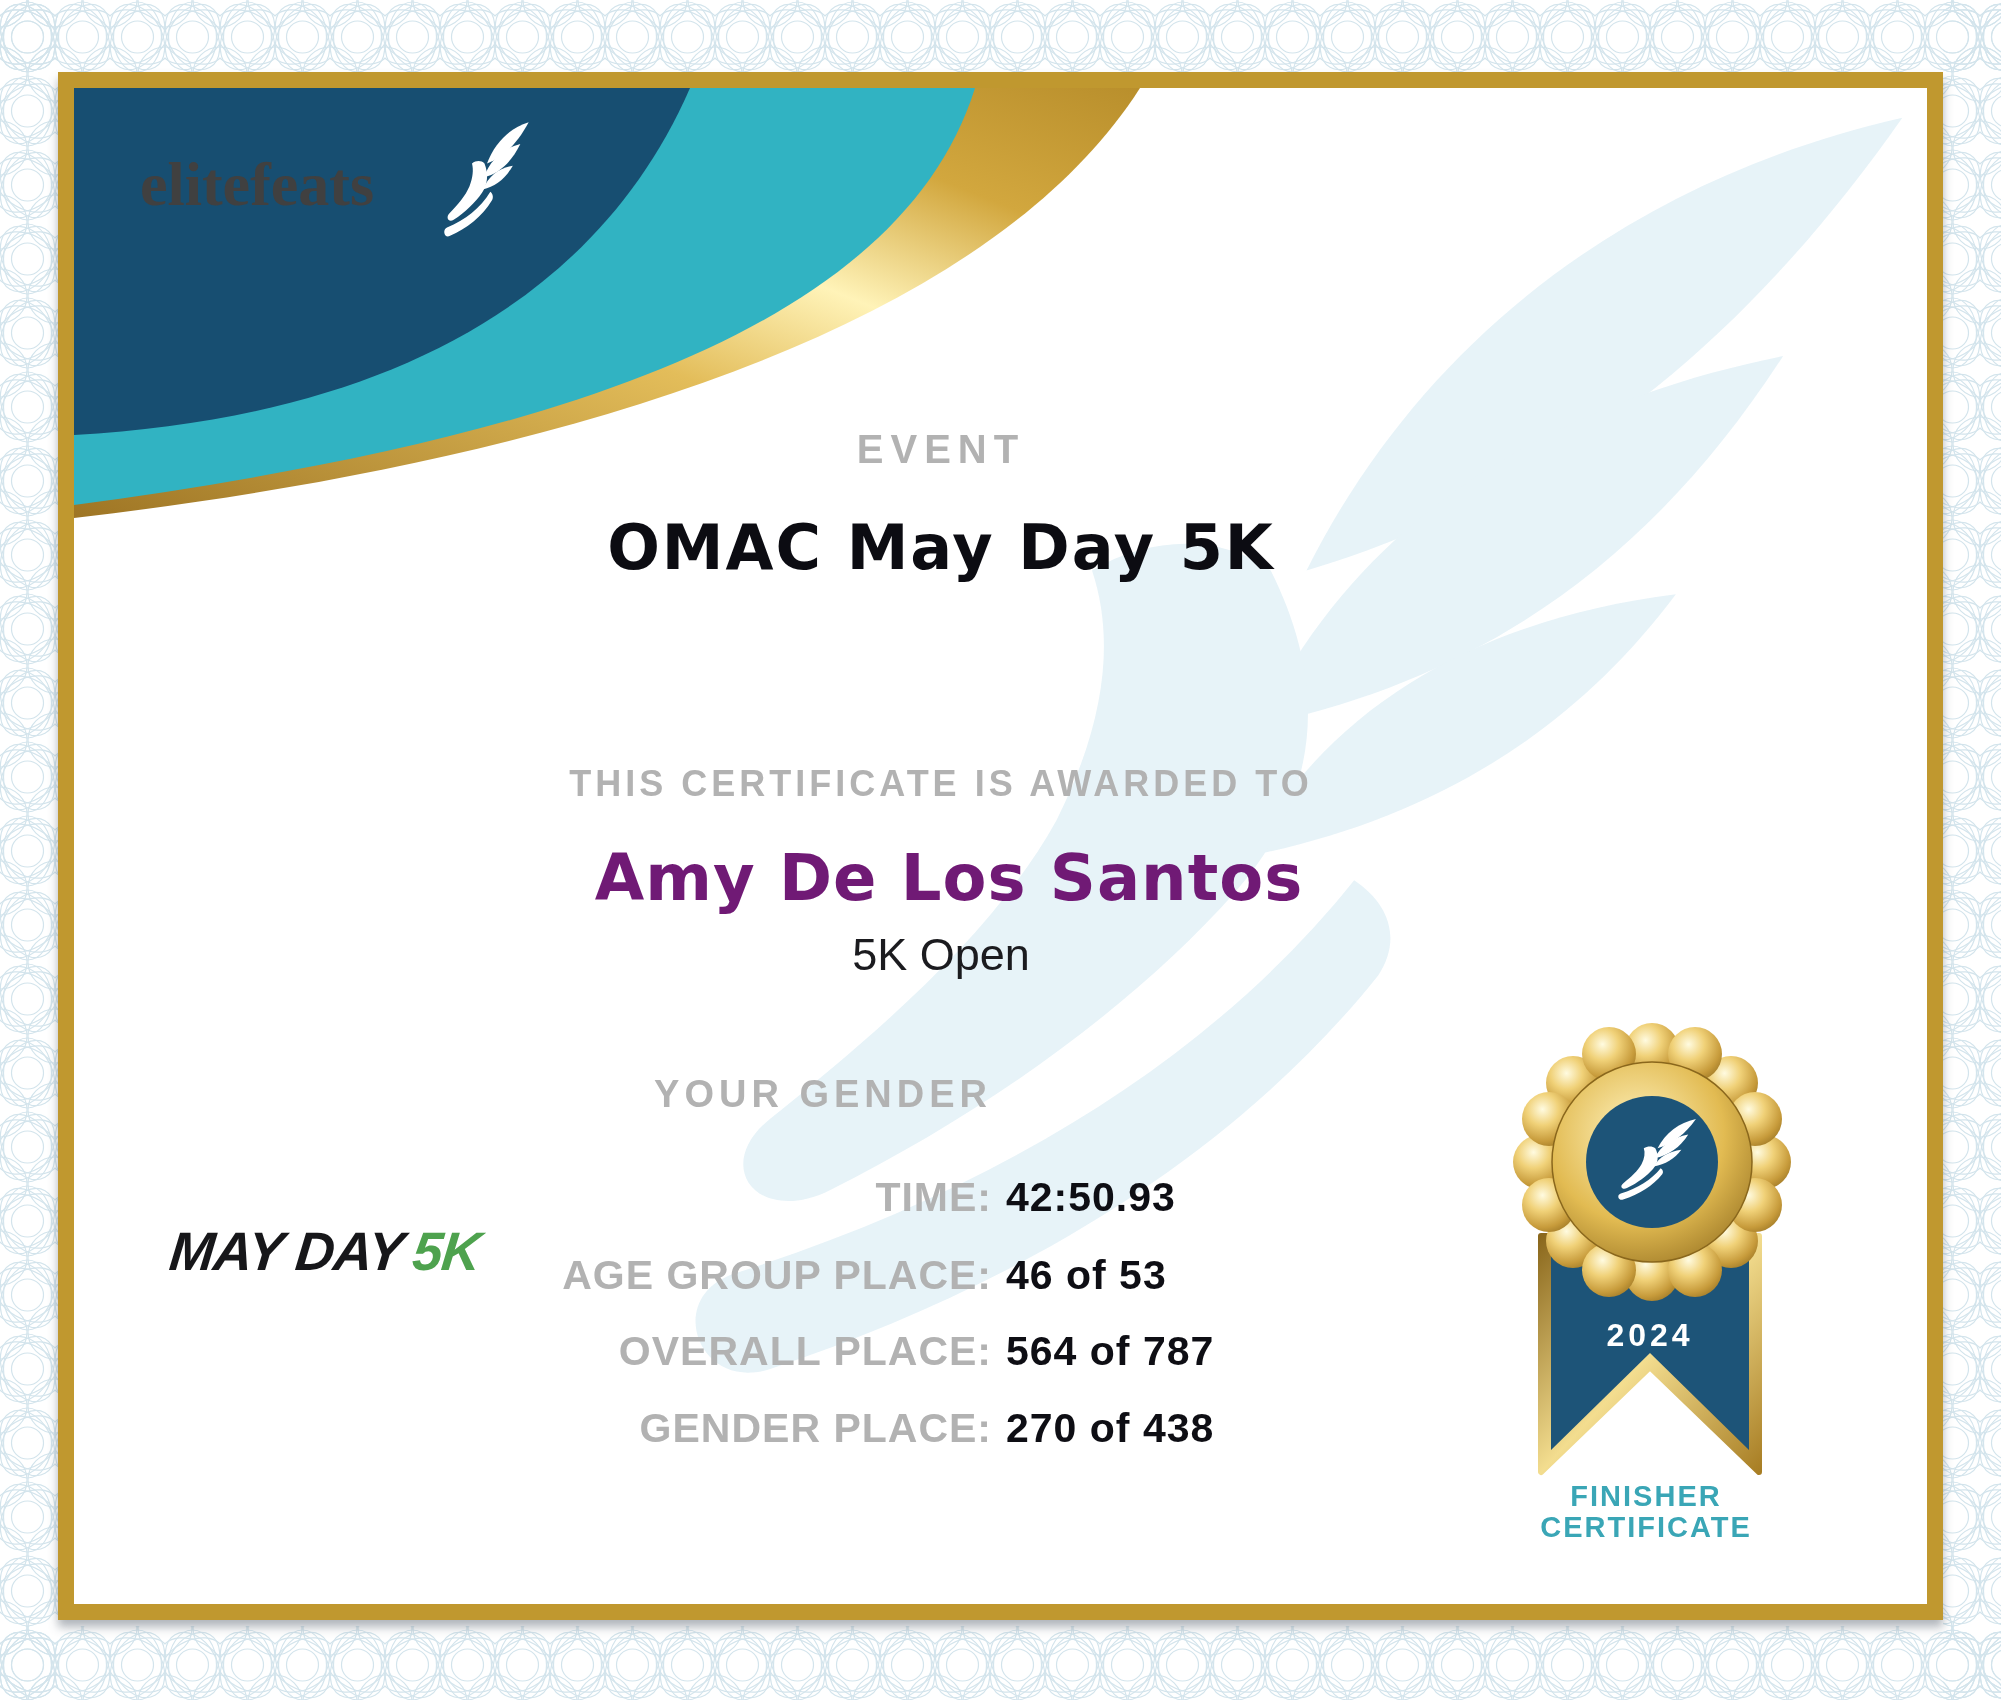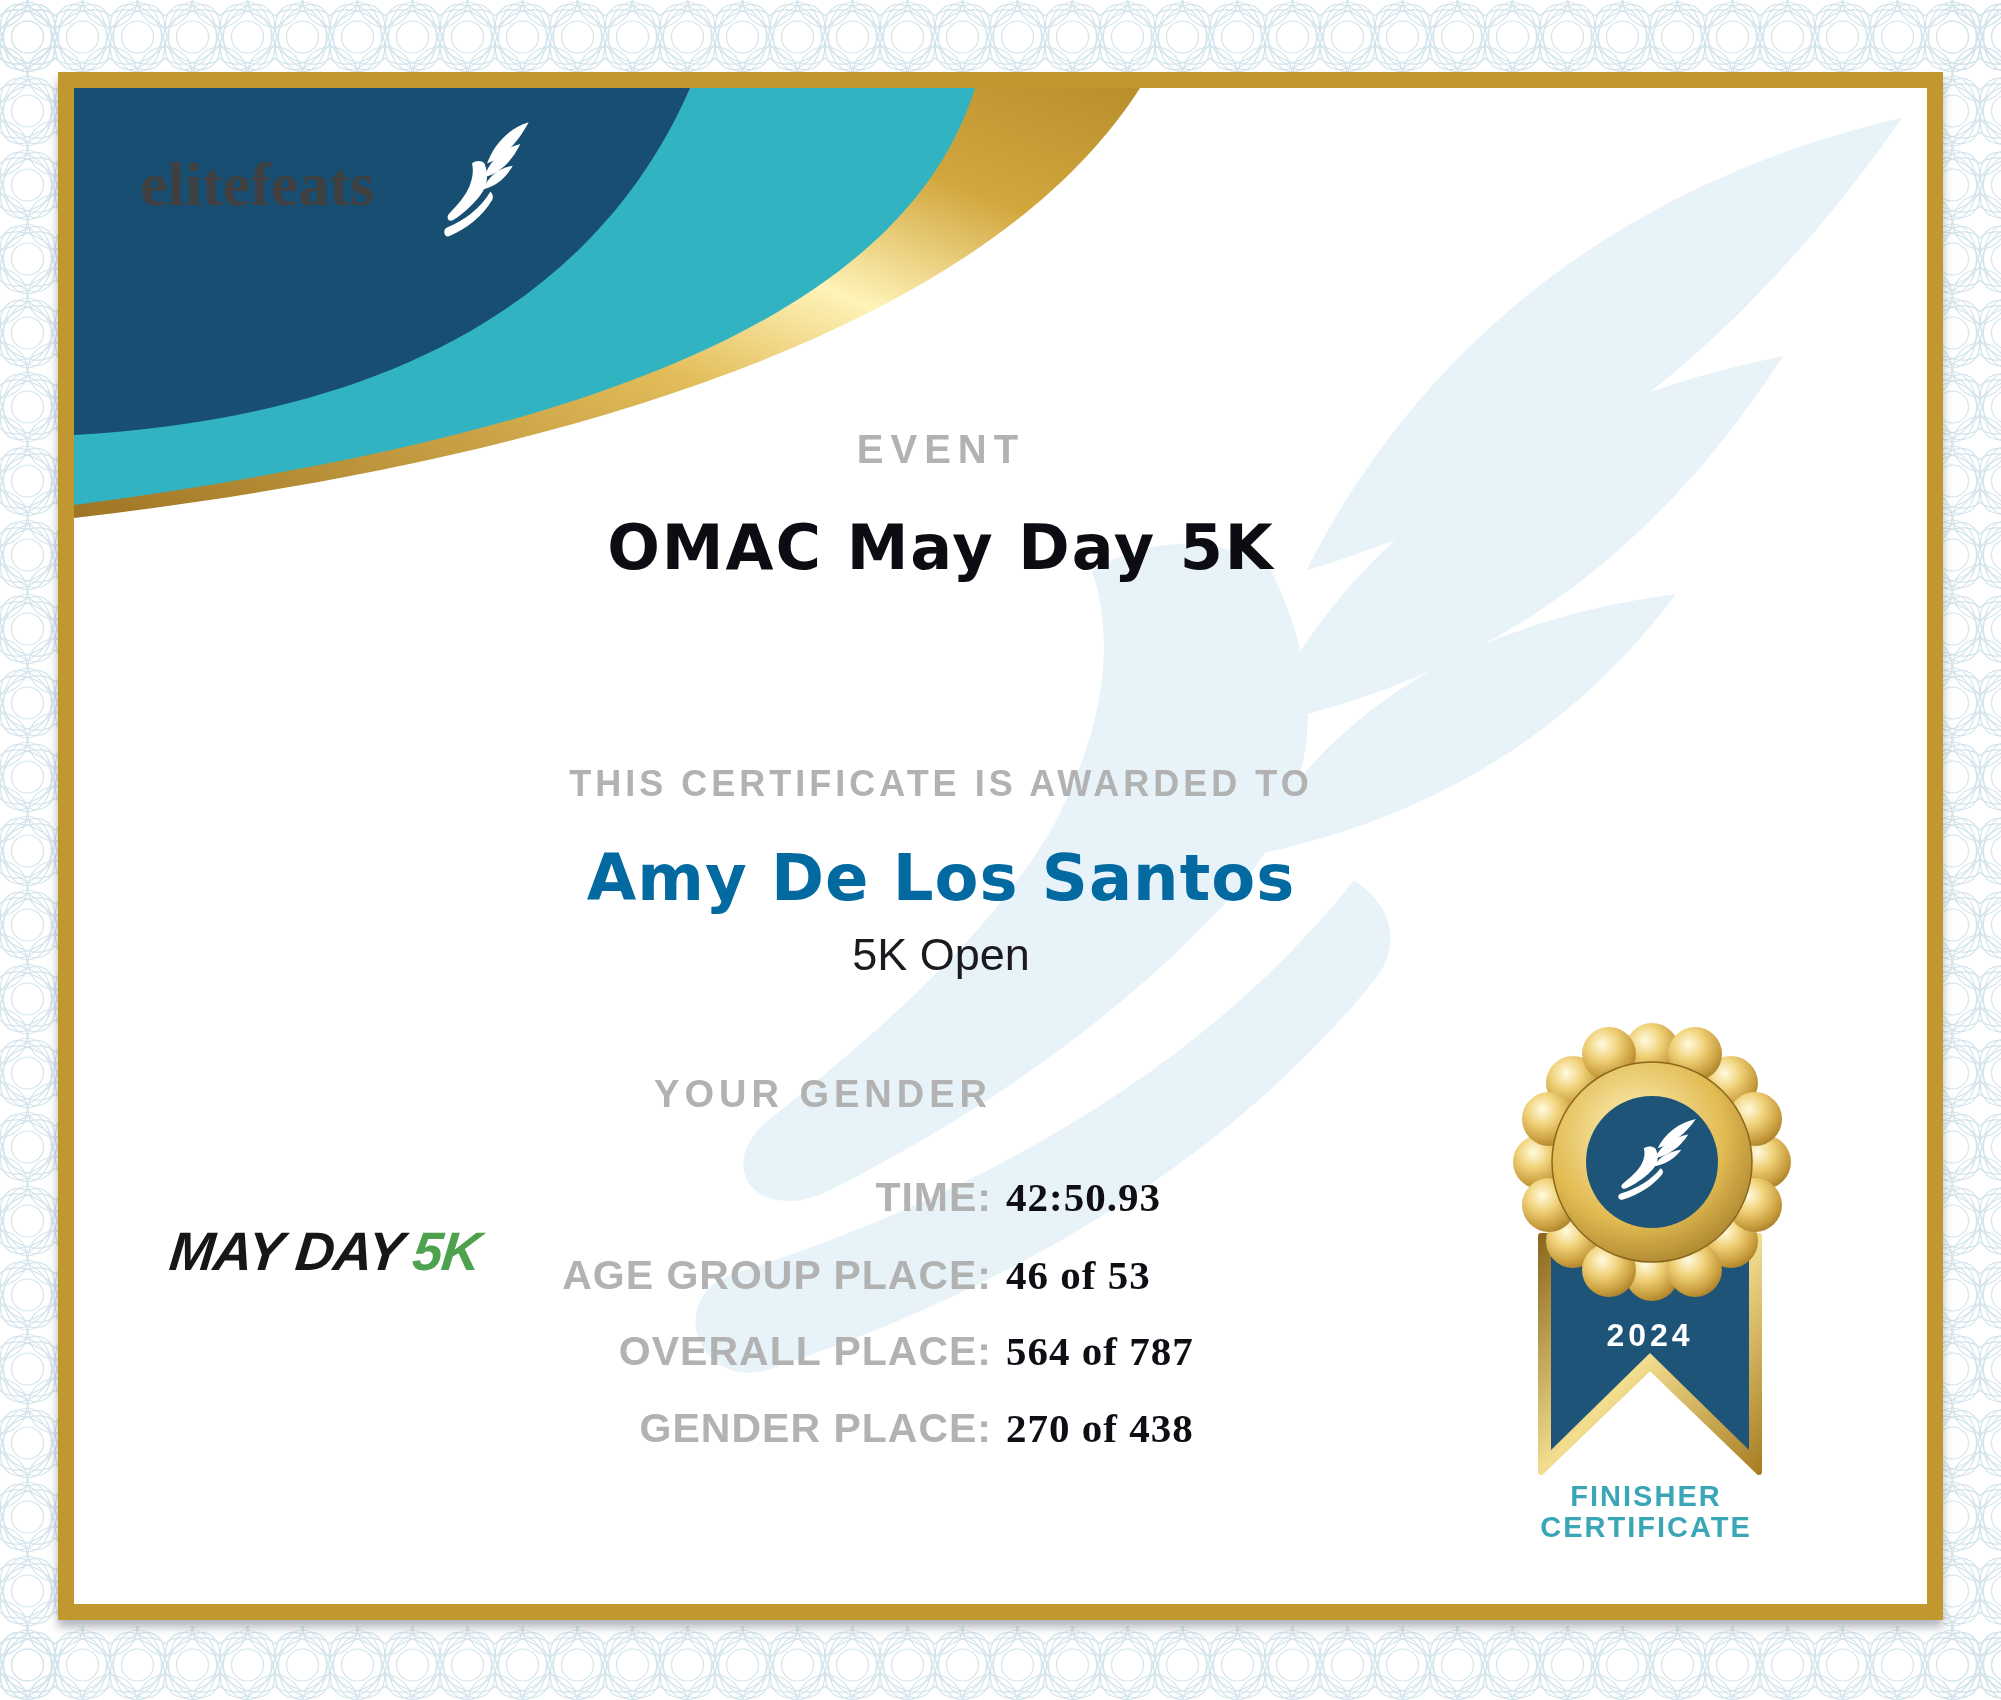--- a/index.html
+++ b/index.html
@@ -13,33 +13,33 @@
               border:16px solid #c0982f;
               box-shadow:0 7px 9px rgba(80,92,104,.45);}
 
   
   .cheading{position:absolute;left:74px;width:1734px;text-align:center;white-space:nowrap;}
   .lbl-gray{color:#b2b2b2;font-weight:700;}
   .event-label{top:429px;font-size:40px;line-height:40px;letter-spacing:7px;}
   .event-name{top:516px;font-size:62px;line-height:64px;font-weight:700;color:#0c0c12;
               letter-spacing:2px;font-family:"DejaVu Sans","Liberation Sans",sans-serif;}
   .awarded-label{top:766px;font-size:36px;line-height:36px;letter-spacing:4px;}
-  .recipient-name{top:846px;font-size:64px;line-height:64px;font-weight:700;color:#0369a1;
-                  letter-spacing:1px;font-family:"DejaVu Sans","Liberation Sans",sans-serif;}
+  .recipient-name{top:846px;font-size:64px;line-height:64px;font-weight:700;color:#701a75;
+                  letter-spacing:1px;font-family:"DejaVu Sans","Liberation Sans",sans-serif;padding-left:8px;}
   .division{top:932px;font-size:45px;line-height:46px;font-weight:400;color:#1b1b1f;}
 
   
   .stats-heading{position:absolute;top:1074px;right:1009px;font-size:38px;line-height:40px;
                  color:#b2b2b2;font-weight:700;letter-spacing:5px;white-space:nowrap;}
   .stat-row{position:absolute;left:0;width:2001px;height:48px;}
   .stat-label{position:absolute;right:1009px;top:0;font-size:41px;line-height:48px;
               color:#b2b2b2;font-weight:700;letter-spacing:1px;white-space:nowrap;}
   .stat-value{position:absolute;left:1006px;top:0;font-size:41px;line-height:48px;
               color:#0e0e14;font-weight:700;white-space:nowrap;letter-spacing:1px;
-              font-family:Liberation Serif, serif;}
+              font-family:Liberation Sans, sans-serif;}
 
   
   .ef-logo-text{position:absolute;left:140px;top:152px;font-size:62px;line-height:64px;
                 color:#404040;font-weight:700;letter-spacing:0px;
                 font-family:Liberation Serif, serif;}
 
   
   .mayday{position:absolute;left:170px;top:1222px;font-size:54px;line-height:58px;
           font-style:italic;font-weight:900;letter-spacing:-1px;transform:skewX(-6deg);
           color:#17171a;white-space:nowrap;

